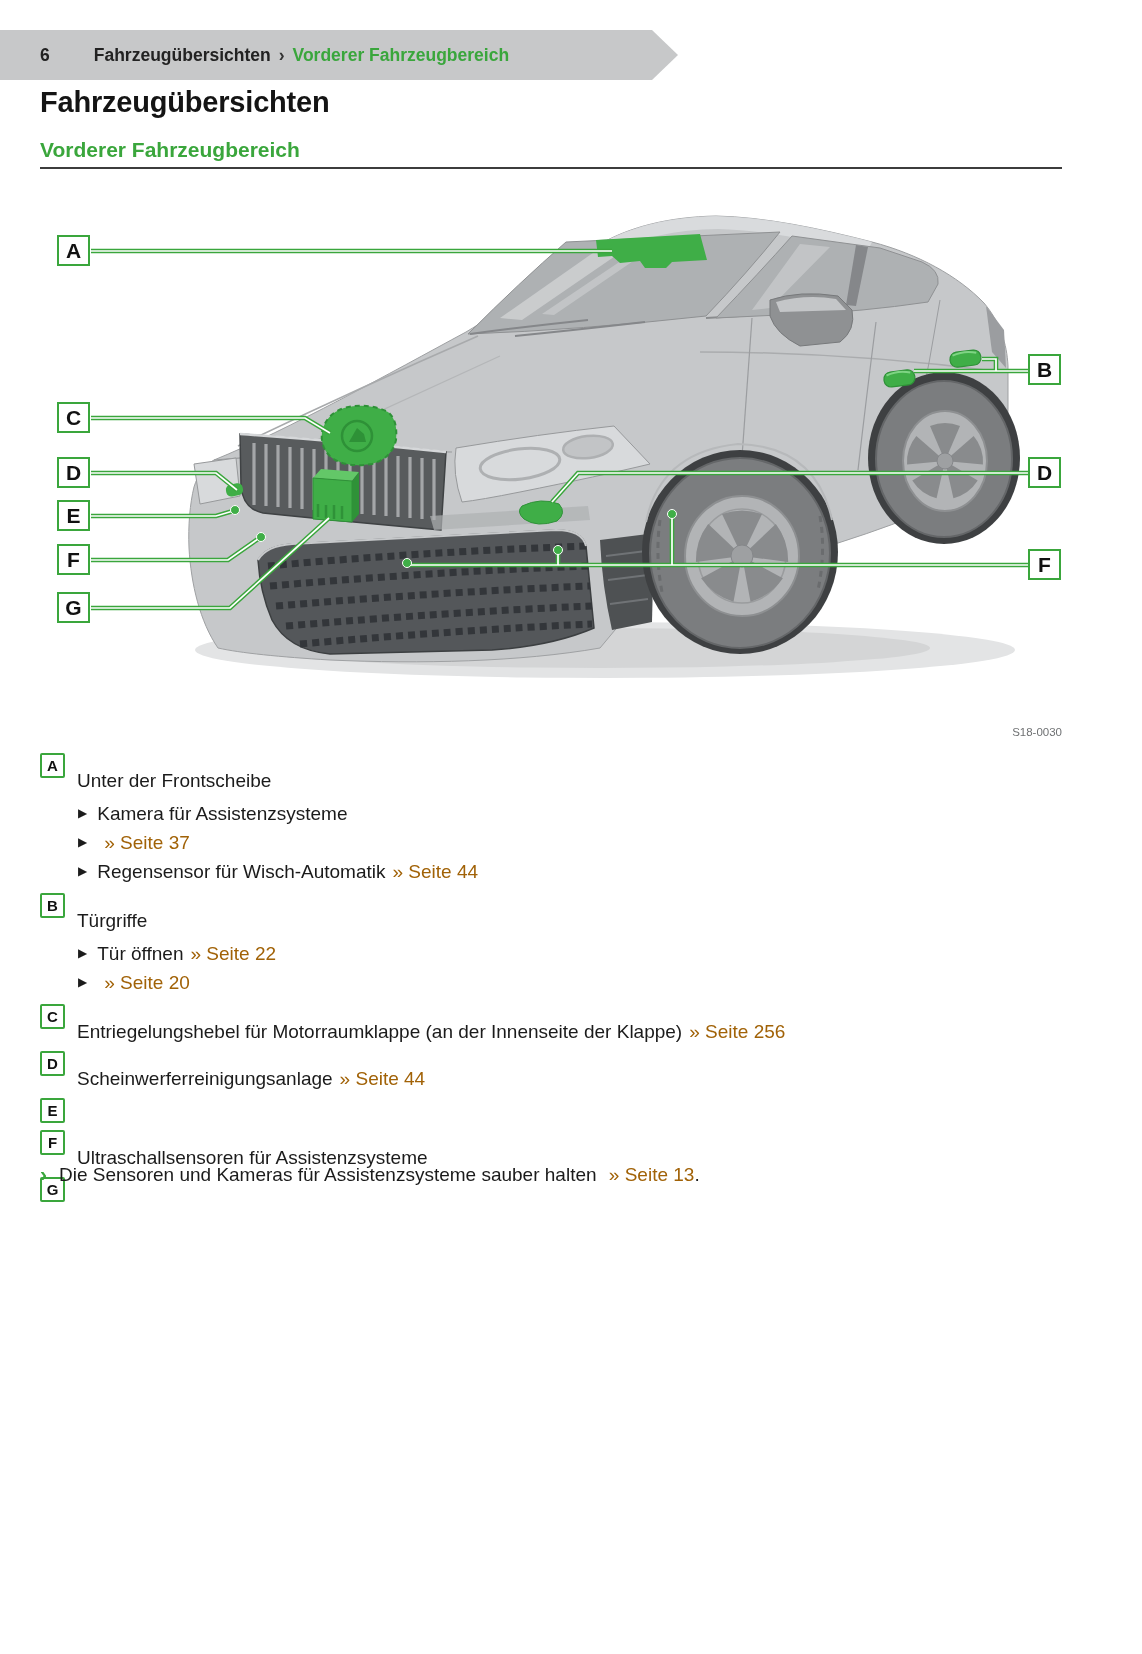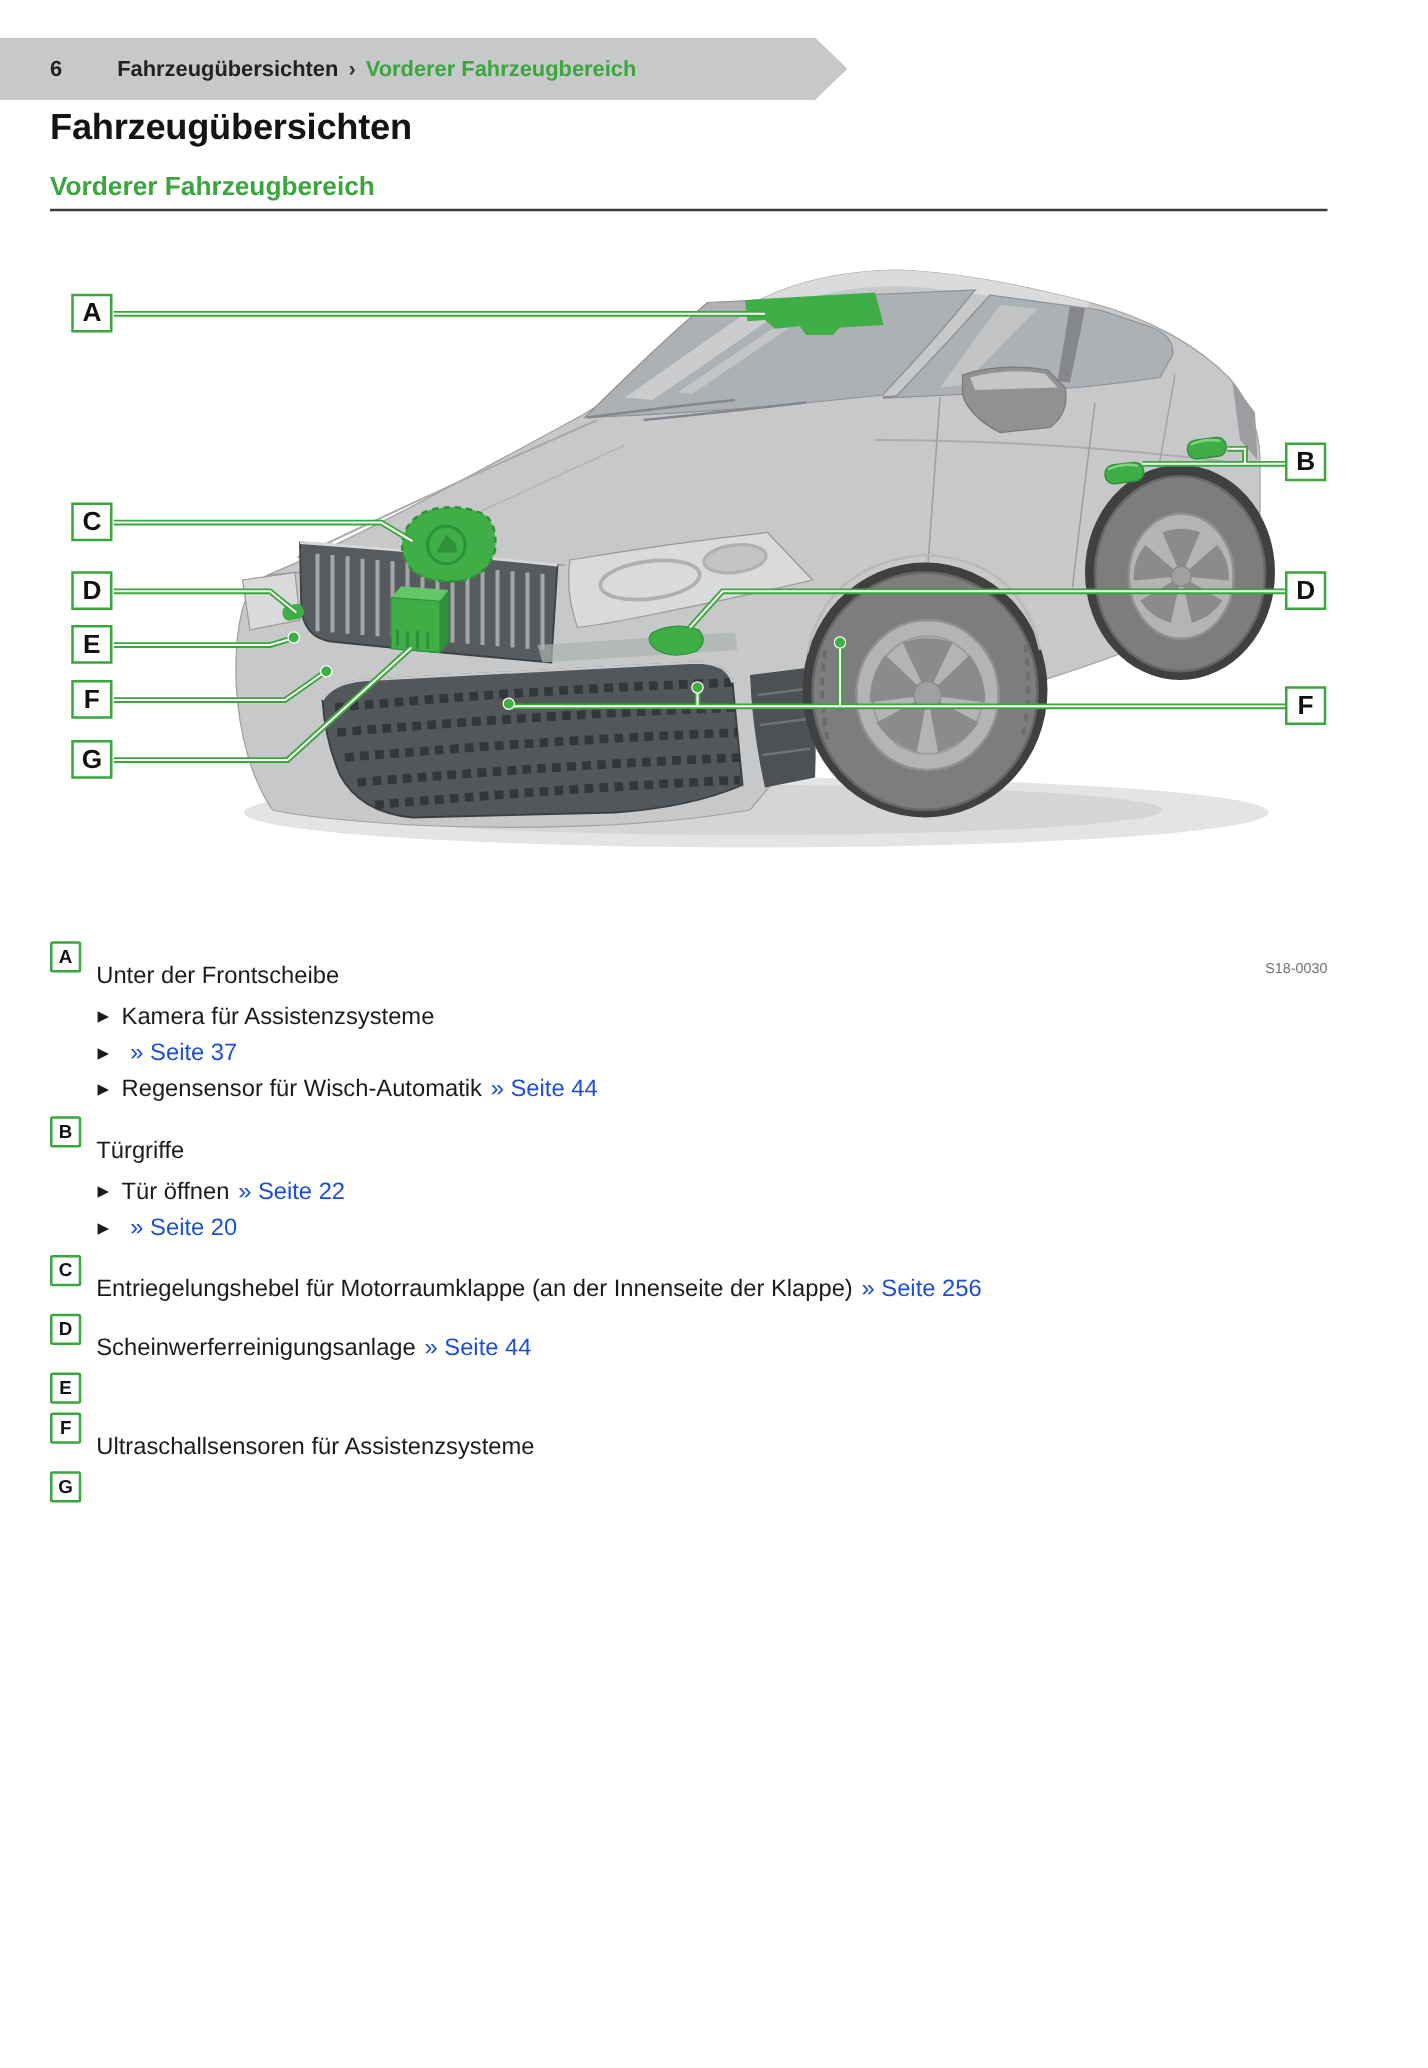--- a/index.html
+++ b/index.html
@@ -19,32 +19,32 @@
   .h2{position:absolute;left:40px;top:138px;font-size:21px;font-weight:bold;color:#3aa63c;}
   .rule{position:absolute;left:40px;top:167px;width:1022px;height:2px;background:#3c3c3c;}
 
   
   .figure{position:absolute;left:0;top:180px;width:1142px;height:580px;}
   .figure svg{position:absolute;left:0;top:0;}
   .callout{position:absolute;width:29px;height:27px;background:#fff;border:2.5px solid #3aa63c;
     display:flex;align-items:center;justify-content:center;
     font-size:21px;font-weight:bold;color:#111;line-height:1;}
   .figcode{position:absolute;left:962px;top:546px;width:100px;text-align:right;
-    font-size:11.5px;color:#6f7173;margin-top:43px;}
+    font-size:11.5px;color:#6f7173;}
 
   
   .legend{position:absolute;left:40px;top:752px;width:1022px;font-size:19px;line-height:26px;}
   .lrow{display:flex;align-items:flex-start;margin-bottom:6px;}
   .lbox{flex:0 0 auto;width:21px;height:21px;border:2px solid #3aa63c;border-radius:2px;
     display:inline-flex;align-items:center;justify-content:center;
     font-size:15px;font-weight:bold;color:#111;margin-right:12px;margin-top:1px;line-height:1;}
   .srow{display:flex;align-items:flex-start;margin-left:38px;height:29px;line-height:29px;}
   .tri{font-size:12px;margin-right:10px;color:#1b1b1b;line-height:29px;}
   .lrow .ltext{line-height:25px;padding-top:0;margin-top:16px;}
-  a.plink{color:#1d4ed8;text-decoration:none;margin-left:7px;cursor:pointer;white-space:nowrap;}
+  a.plink{color:#a16207;text-decoration:none;margin-left:7px;cursor:pointer;white-space:nowrap;}
   .srow a.plink{line-height:29px;}
 
   
   .note{position:absolute;left:40px;top:1160px;width:1022px;font-size:19px;line-height:27px;}
   .note .note-chev{color:#3aa63c;font-weight:bold;font-size:21px;margin-right:12px;}
 
   
   .lead{stroke:#3aa63c;stroke-width:4.6;fill:none;stroke-linejoin:miter;stroke-linecap:butt;}
   .core{stroke:#ffffff;stroke-width:1.7;fill:none;stroke-linejoin:miter;stroke-linecap:butt;}
 </style>
@@ -290,14 +290,18 @@
     </div>
     <div class="lrow" style="margin-top:2px;">
       <span class="lbox">F</span>
       <span class="ltext"><span>Ultraschallsensoren für Assistenzsysteme</span></span>
     </div>
     <div class="lrow" style="margin-top:2px;">
       <span class="lbox">G</span>
     </div>
   </div>
 
+  <div class="note">
+    <span class="note-chev">›</span><span>Die Sensoren und Kameras für Assistenzsysteme sauber halten</span>
+    <a class="plink">» Seite 13</a><span>.</span>
+  </div>
 
 </div>
 
 </body></html>

